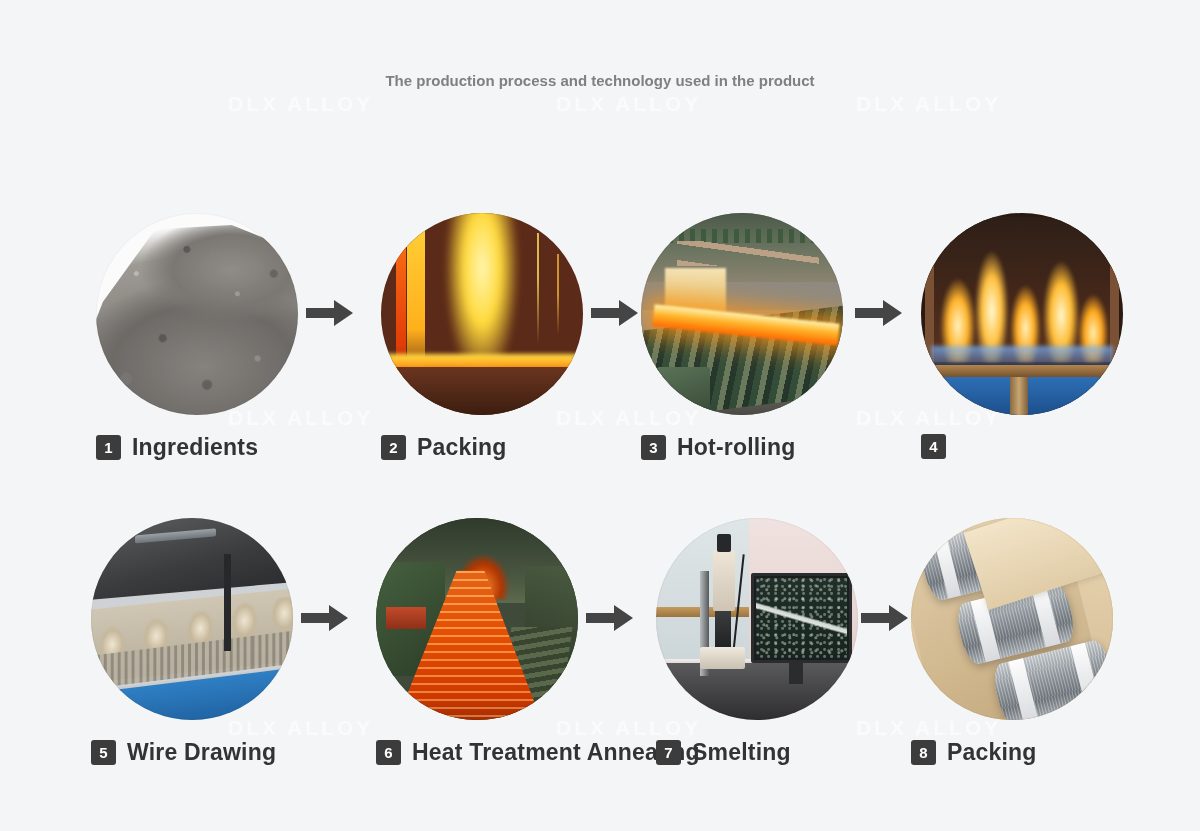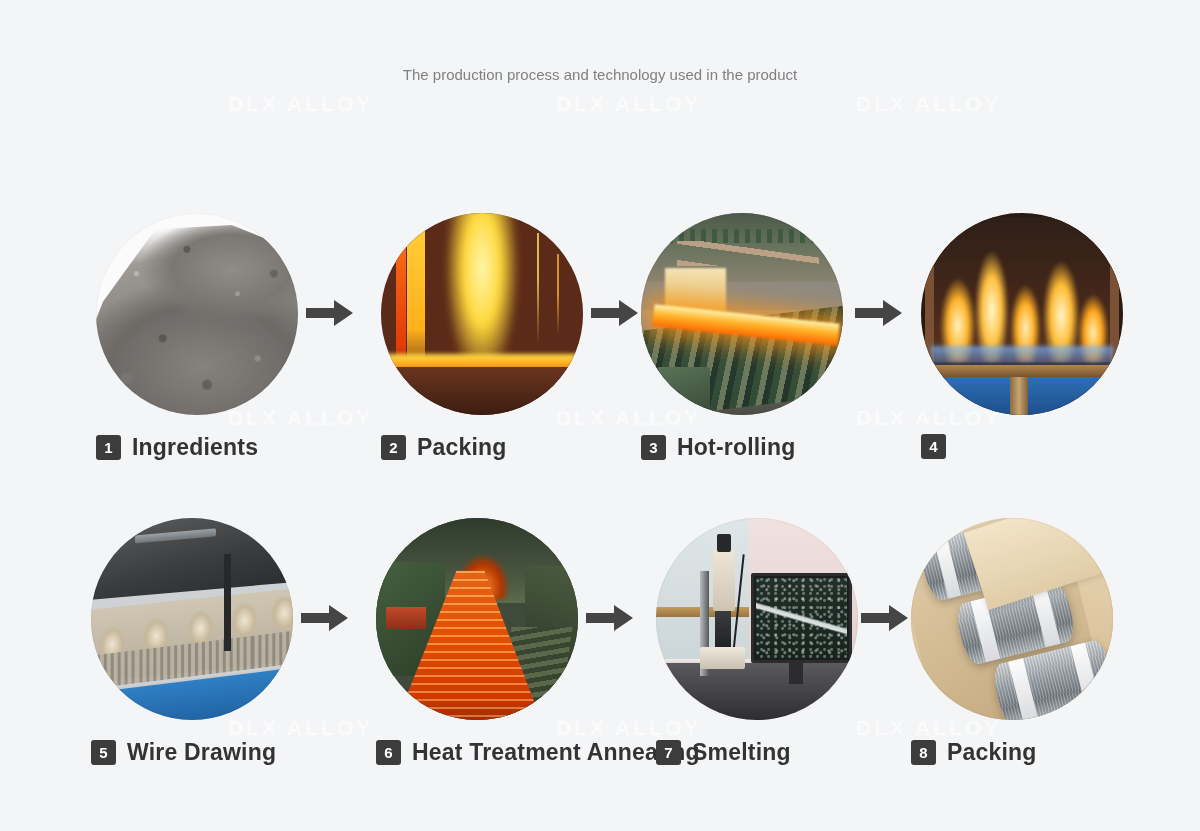--- a/index.html
+++ b/index.html
@@ -46,24 +46,24 @@
     text-align: center;
     padding-top: 62px;
   }
   #page-title {
     font-size: 45px;
     font-weight: 700;
     color: #222;
     letter-spacing: 0.5px;
   }
   #page-subtitle {
-    margin-top: 4px;
+    margin-top: 10px;
     font-size: 15px;
     color: #808080;
-    font-weight: 400;
+    font-weight: 700;
   }
 
   
   .process-row {
     position: absolute;
     left: 0;
     width: 1200px;
     z-index: 8;
   }
   #row-1 { top: 213px; }

